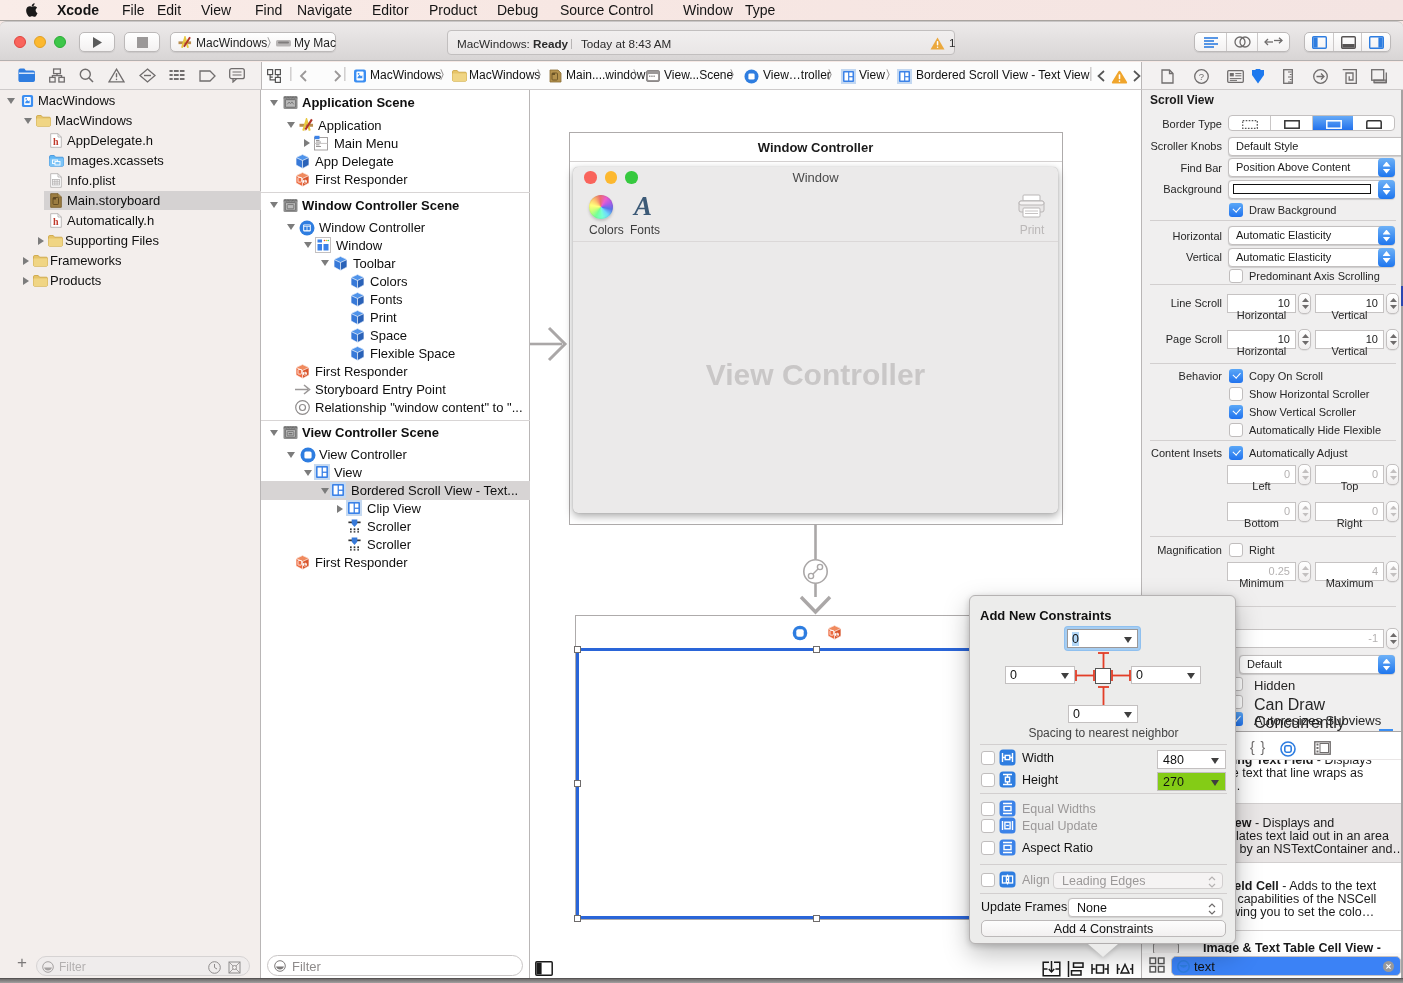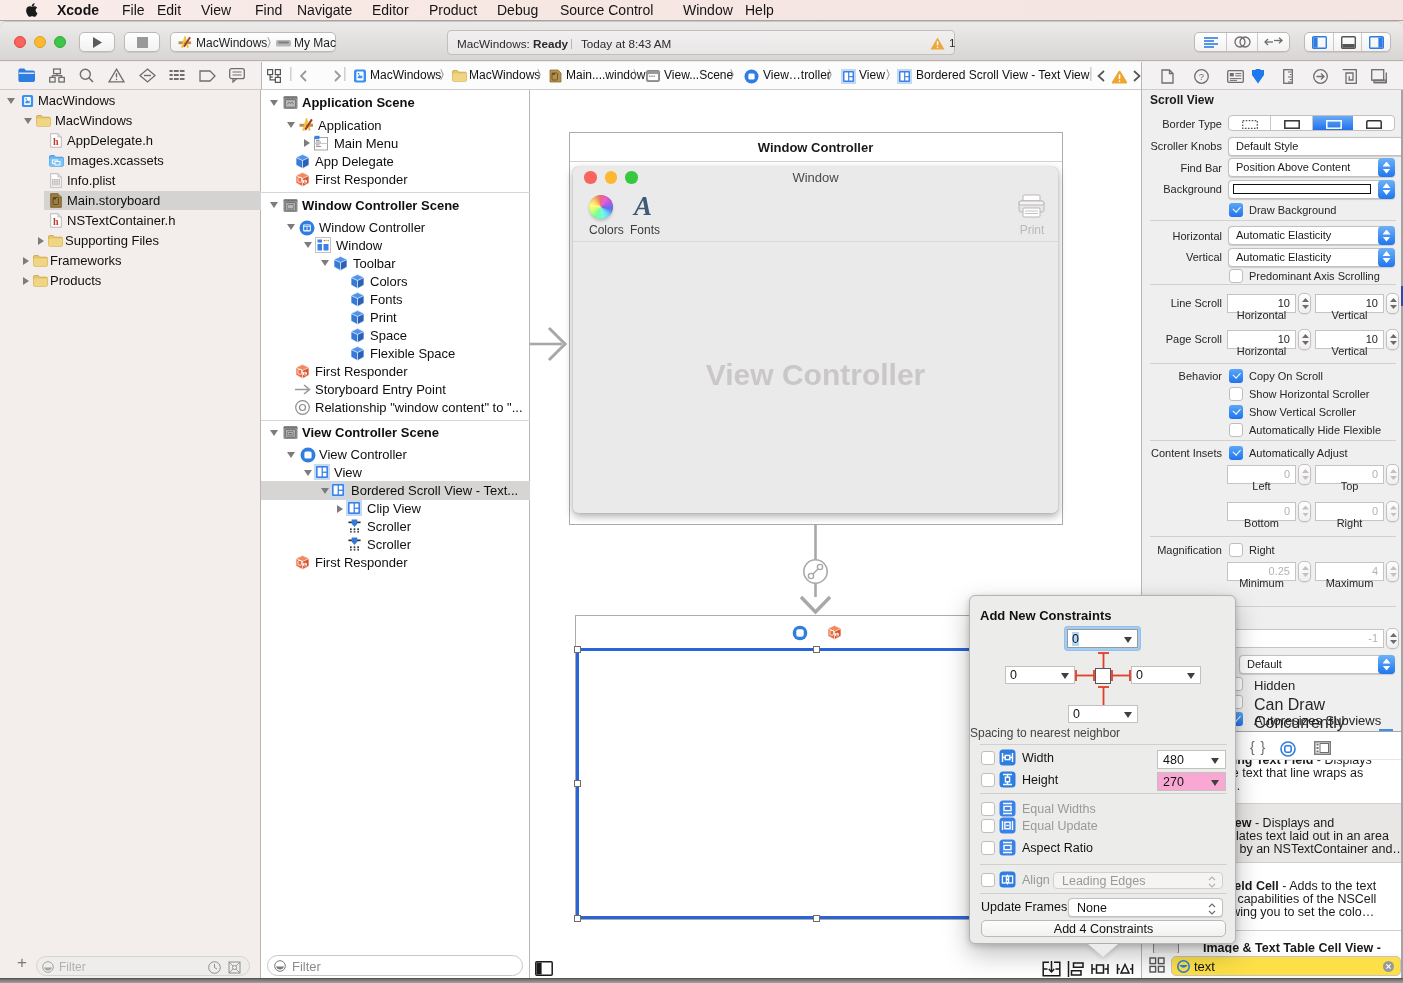--- a/index.html
+++ b/index.html
@@ -78,21 +78,21 @@
   <span class="mi" style="left:122px">File</span>
   <span class="mi" style="left:157px">Edit</span>
   <span class="mi" style="left:201px">View</span>
   <span class="mi" style="left:255px">Find</span>
   <span class="mi" style="left:297px">Navigate</span>
   <span class="mi" style="left:372px">Editor</span>
   <span class="mi" style="left:429px">Product</span>
   <span class="mi" style="left:497px">Debug</span>
   <span class="mi" style="left:560px">Source Control</span>
   <span class="mi" style="left:683px">Window</span>
-  <span class="mi" style="left:745px">Help</span>
+  <span class="mi" style="left:745px">Type</span>
 </div>
 
 <div id="toolbar"></div>
 <div class="tl" style="left:14px;background:#f9645c;border:0.5px solid #e0443e"></div>
 <div class="tl" style="left:34px;background:#fcb82f;border:0.5px solid #e0a024"></div>
 <div class="tl" style="left:54px;background:#3dc649;border:0.5px solid #2aad35"></div>
 <div class="tbtn" style="left:79px;width:36px">
   <svg class="abs" style="left:12px;top:4px" width="11" height="11" viewBox="0 0 11 11">
       <path fill="#5a5a5a" d="M1 0 L10 5.5 L1 11 Z"></path>
     </svg>
@@ -424,21 +424,21 @@
         <rect x="3" y="4.5" width="3" height="2" fill="#5d4720"></rect>
       </svg>
     <span class="abs" style="left:67px">Main.storyboard</span>
   </div>
   <div class="row" style="left:0;top:121px;width:261px">
     <svg class="abs" style="left:50px;top:2px" width="12" height="15" viewBox="0 0 12 15">
         <path d="M0.7 0.7 H8 L11.3 4 V14.3 H0.7 Z" fill="#fff" stroke="#b5b2b2" stroke-width="0.9"></path>
         <path d="M8 0.7 V4 H11.3" fill="none" stroke="#b5b2b2" stroke-width="0.9"></path>
         <text x="3" y="11.5" font-size="10" font-weight="bold" fill="#c0392b" font-family="Liberation Serif">h</text>
       </svg>
-    <span class="abs" style="left:67px">NSTextContainer.h</span>
+    <span class="abs" style="left:67px">Automatically.h</span>
   </div>
   <div class="row" style="left:0;top:141px;width:261px">
     <span class="disc abs" style="left:38px;top:5.5px"></span>
     <svg class="abs" style="left:48px;top:4px" width="15" height="12" viewBox="0 0 15 12">
         <path d="M0.5 1.8 C0.5 1 1 0.5 1.7 0.5 H5.2 L6.6 2.2 H13.3 c0.7 0 1.2 0.5 1.2 1.2 V10 c0 0.7-0.5 1.2-1.2 1.2 H1.7 C1 11.2 0.5 10.7 0.5 10 Z" fill="#e7c468" stroke="#c9a23e" stroke-width="0.8"></path>
         <path d="M0.5 3.6 H14.5 V10 c0 0.7-0.5 1.2-1.2 1.2 H1.7 C1 11.2 0.5 10.7 0.5 10 Z" fill="#f0d584"></path>
       </svg>
     <span class="abs" style="left:65px">Supporting Files</span>
   </div>
   <div class="row" style="left:0;top:161px;width:261px">
@@ -977,21 +977,21 @@
 
   <div class="abs" style="left:0;top:221px;width:262px;height:27px;background:#fbfafa">
     <svg class="abs" style="left:7px;top:4px" width="16" height="16" viewBox="0 0 16 16">
         <g fill="none" stroke="#555" stroke-width="1.4">
           <rect x="1" y="1" width="5.6" height="5.6"></rect>
           <rect x="9.4" y="1" width="5.6" height="5.6"></rect>
           <rect x="1" y="9.4" width="5.6" height="5.6"></rect>
           <rect x="9.4" y="9.4" width="5.6" height="5.6"></rect>
         </g>
       </svg>
-    <div class="abs" style="left:29px;top:2.5px;width:230px;height:20px;border-radius:5px;background:#fde047;border:1px solid #c6c3c3">
+    <div class="abs" style="left:29px;top:2.5px;width:230px;height:20px;border-radius:5px;background:#3b82f6;border:1px solid #c6c3c3">
       <svg class="abs" style="left:5px;top:3px" width="13" height="13" viewBox="0 0 13 13">
           <circle cx="6.5" cy="6.5" r="5.7" fill="none" stroke="#2e7de0" stroke-width="1.6"></circle>
           <path d="M2.5 5 h8 a4.3 4.3 0 0 1-8 0 z" fill="#2e7de0" transform="rotate(0 6.5 6.5)"></path>
         </svg>
       <span class="abs" style="left:22px;top:2px;font-size:13px;color:#111">text</span>
       <svg class="abs" style="right:6px;top:4.5px" width="11" height="11" viewBox="0 0 11 11">
           <circle cx="5.5" cy="5.5" r="5.5" fill="#98999b"></circle>
           <path d="M3.4 3.4 L7.6 7.6 M7.6 3.4 L3.4 7.6" stroke="#fff" stroke-width="1.2"></path>
         </svg>
     </div>
@@ -1040,21 +1040,21 @@
       <g stroke="#e33e27" stroke-width="1.8">
         <line x1="1" y1="1" x2="12" y2="1"></line>
         <line x1="6.5" y1="1" x2="6.5" y2="21"></line>
         <line x1="1" y1="21" x2="12" y2="21"></line>
       </g>
     </svg>
   <div class="abs" style="left:98px;top:109px;width:70px;height:18px;background:#fff;border:1px solid #c3c0c0">
     <span class="abs" style="left:4px;top:1px">0</span>
     <span class="abs" style="right:5px;top:6px;width:0;height:0;border-left:4.5px solid transparent;border-right:4.5px solid transparent;border-top:6px solid #3f3f3f"></span>
   </div>
-  <div class="abs" style="left:0;top:130px;width:267px;text-align:left;font-size:12px;color:#444">Spacing to nearest neighbor</div>
+  <div class="abs" style="left:0;top:130px;width:267px;text-align:center;font-size:12px;color:#444">Spacing to nearest neighbor</div>
   <div class="abs" style="left:10px;top:148px;width:247px;height:1px;background:#d2cfcf"></div>
   <div class="chk" style="left:11px;top:155px"></div>
   <svg class="abs" style="left:29px;top:153px" width="17" height="17" viewBox="0 0 17 17">
       <rect x="0.5" y="0.5" width="16" height="16" rx="3.5" fill="#2e7de0"></rect>
       <g fill="none" stroke="#fff" stroke-width="1.4">
         <path d="M3.5 4 V13 M13.5 4 V13 M3.5 8.5 H6 M11 8.5 H13.5"></path>
         <rect x="6.2" y="6.4" width="4.6" height="4.2"></rect>
       </g>
     </svg>
   <div class="abs" style="left:52px;top:155px">Width</div>
@@ -1064,21 +1064,21 @@
   </div>
   <div class="chk" style="left:11px;top:177px"></div>
   <svg class="abs" style="left:29px;top:175px" width="17" height="17" viewBox="0 0 17 17">
       <rect x="0.5" y="0.5" width="16" height="16" rx="3.5" fill="#2e7de0"></rect>
       <g fill="none" stroke="#fff" stroke-width="1.4">
         <path d="M4 3.5 H13 M4 13.5 H13 M8.5 3.5 V6 M8.5 11 V13.5"></path>
         <rect x="6.4" y="6.2" width="4.2" height="4.6"></rect>
       </g>
     </svg>
   <div class="abs" style="left:52px;top:177px">Height</div>
-  <div class="abs" style="left:187px;top:176px;width:69px;height:19px;background:#f9a8d4;border:1px solid #c3c0c0">
+  <div class="abs" style="left:187px;top:176px;width:69px;height:19px;background:#84cc16;border:1px solid #c3c0c0">
     <span class="abs" style="left:5px;top:1.5px">270</span>
     <span class="abs" style="right:6px;top:7px;width:0;height:0;border-left:4.5px solid transparent;border-right:4.5px solid transparent;border-top:6px solid #3f3f3f"></span>
   </div>
   <div class="abs" style="left:10px;top:197px;width:247px;height:1px;background:#d2cfcf"></div>
   <div class="chk" style="left:11px;top:206px"></div>
   <svg class="abs" style="left:29px;top:204px" width="17" height="17" viewBox="0 0 17 17">
       <rect x="0.5" y="0.5" width="16" height="16" rx="3.5" fill="#3b82e8"></rect>
       <g fill="none" stroke="#fff" stroke-width="1.4">
         <path d="M4 3.5 H13 M4 13.5 H13"></path>
         <rect x="5" y="6.4" width="7" height="4.2"></rect>

